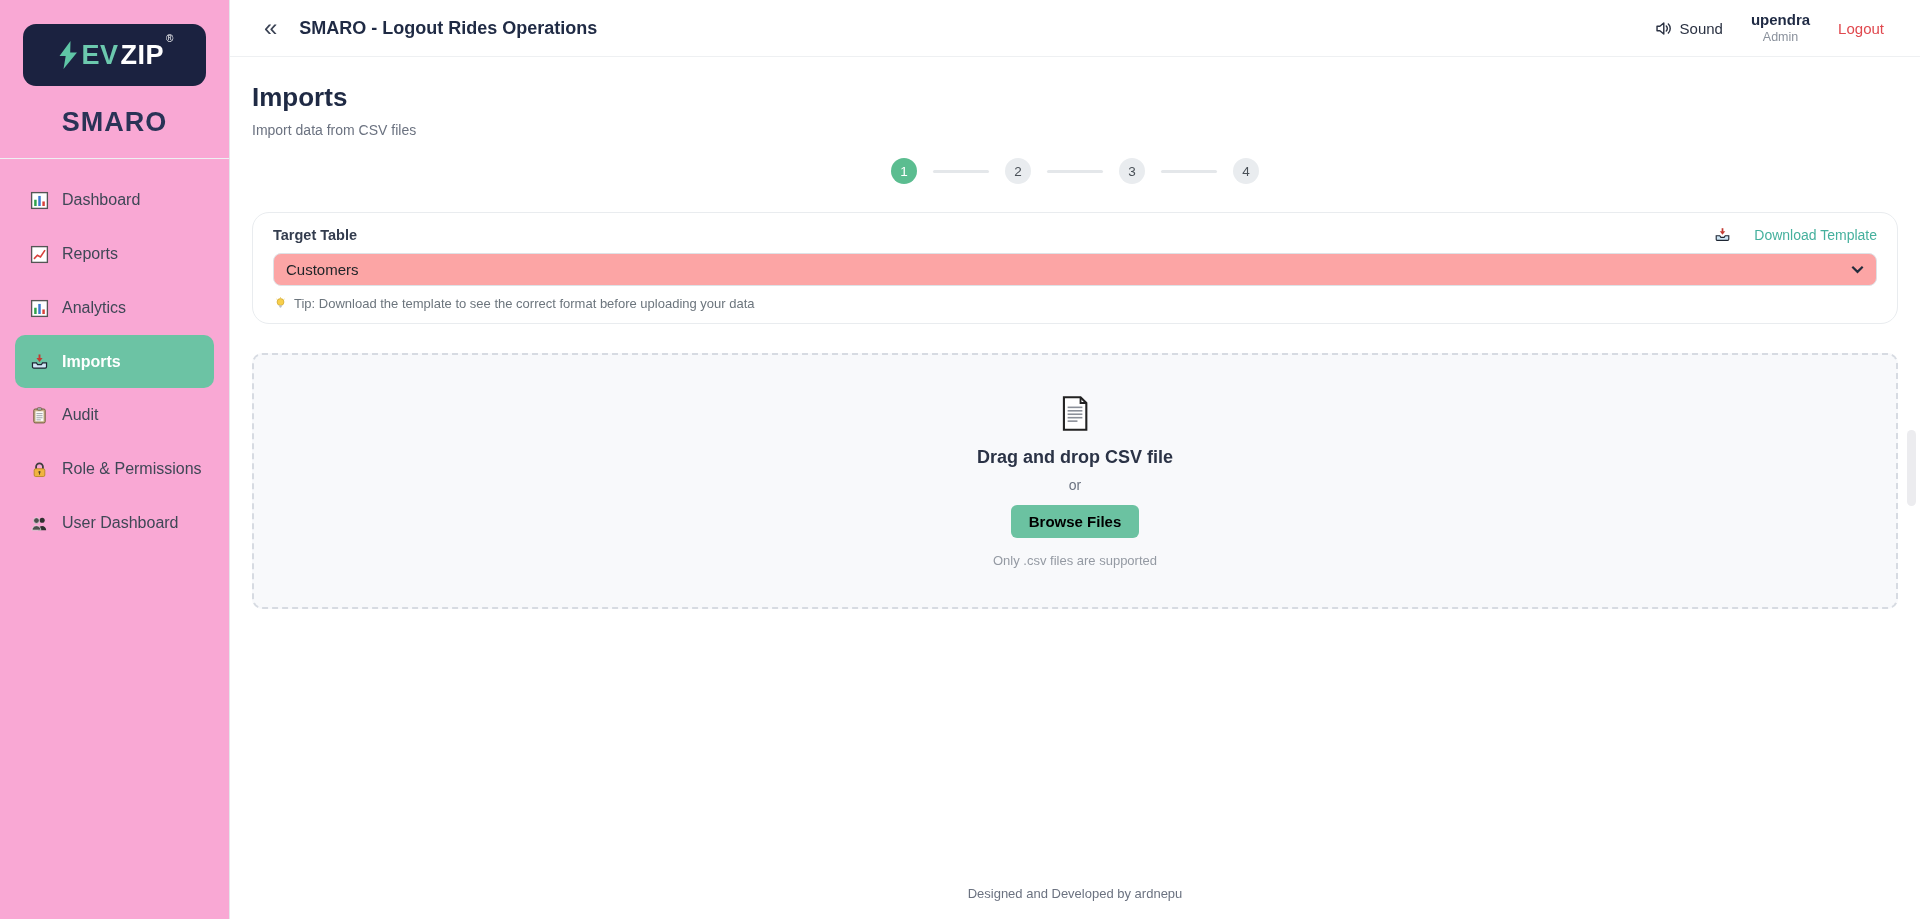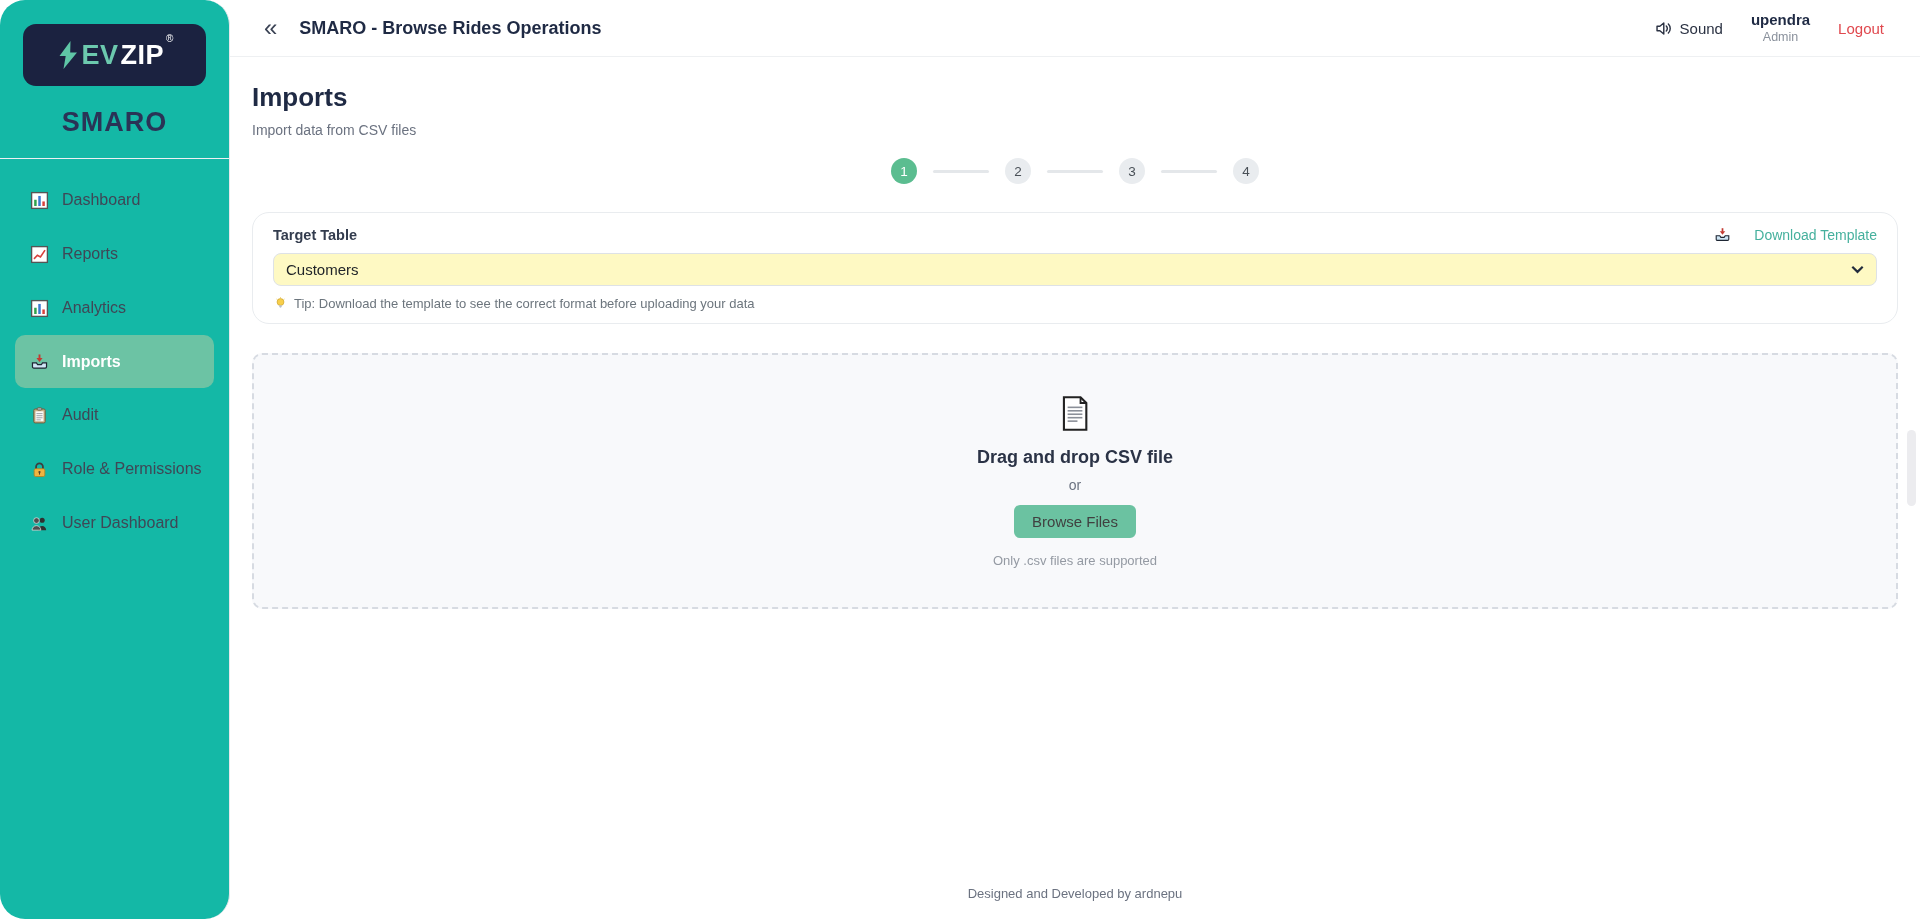--- a/index.html
+++ b/index.html
@@ -1,22 +1,22 @@
 <!DOCTYPE html>
 <html><head>
 <meta charset="utf-8">
 <style>
   * { margin:0; padding:0; box-sizing:border-box; }
   html,body { width:1920px; height:919px; overflow:hidden; background:#ffffff;
     font-family:"Liberation Sans","DejaVu Sans",sans-serif; }
   .app { display:flex; width:1920px; height:919px; }
 
   
-  .sidebar { width:230px; min-width:230px; height:100%; background:#14b8a6;
-    border-right:1px solid #e5e7eb; display:flex; flex-direction:column;border-radius:25px; }
+  .sidebar { width:230px; min-width:230px; height:100%; background:#f9a8d4;
+    border-right:1px solid #e5e7eb; display:flex; flex-direction:column; }
   .logo-box { margin:24px 23px 0 23px; height:62px; background:#1b2240;
     border-radius:13px; display:flex; align-items:center; justify-content:center; gap:2px; }
   .logo-ev { color:#6cc9ae; font-weight:bold; font-size:27px; letter-spacing:0.5px; }
   .logo-zip { color:#ffffff; font-weight:bold; font-size:27px; letter-spacing:0.5px; }
   .logo-reg { color:#ffffff; font-size:10px; align-self:flex-start; margin-top:9px; }
   .brand-name { text-align:center; color:#2a3356; font-size:27px; font-weight:bold;
     letter-spacing:1px; margin:21px 0 20px 0; }
   .side-divider { border-bottom:1px solid #eef0f3; }
   .nav { margin-top:14px; display:flex; flex-direction:column; }
   .nav-item { height:54px; display:flex; align-items:center; gap:13px; padding-left:30px;
@@ -54,34 +54,34 @@
 
   
   .card { border:1px solid #e9ecef; border-radius:17px; background:#ffffff; }
   .target-card { margin-top:28px; padding:13px 20px 12px 20px; }
   .target-row { display:flex; align-items:center; justify-content:space-between; }
   .target-label { font-size:14.5px; font-weight:600; color:#333c4e; }
   .download-link { display:flex; align-items:center; gap:23px; color:#45b09d; font-size:14px;
     cursor:pointer; text-decoration:none; }
   .select-wrap { position:relative; margin-top:10px; }
   .table-select { width:100%; height:33px; border:1px solid #dee2e6; border-radius:8px;
-    background:#fef9c3; font-size:15px; color:#212529; padding:0 34px 0 12px;
+    background:#fca5a5; font-size:15px; color:#212529; padding:0 34px 0 12px;
     appearance:none; -webkit-appearance:none; font-family:inherit; cursor:pointer; }
   .select-chevron { position:absolute; right:13px; top:12px; pointer-events:none; }
   .tip-row { display:flex; align-items:center; gap:6px; margin-top:10px; }
   .tip-text { font-size:13px; color:#6c757d; }
 
   
   .dropzone { margin-top:29px; height:256px; border:2px dashed #d7dbe2; border-radius:10px;
     background:#f8f9fb; display:flex; flex-direction:column; align-items:center;
     justify-content:center; cursor:pointer; }
   .dz-title { font-size:18px; font-weight:bold; color:#2b3346; margin-top:15px; }
   .dz-or { font-size:14px; color:#6b7280; margin-top:9px; }
-  .browse-btn { margin-top:12px; background:#6bc2a1; color:#404040; border:none;
-    border-radius:6px; font-size:15px; padding:8px 18px; cursor:pointer; font-family:inherit; }
+  .browse-btn { margin-top:12px; background:#6bc2a1; color:#000000; border:none;
+    border-radius:6px; font-size:15px; padding:8px 18px; cursor:pointer; font-family:inherit;font-weight:bold; }
   .dz-hint { font-size:13px; color:#949aa3; margin-top:15px; }
 
   
   .footer { margin-top:auto; text-align:center; padding:13px 0 15px 0; line-height:1.45; }
   .footer-line1 { font-size:13.5px; color:#5f6672; }
   .footer-line2 { font-size:13px; color:#6b7280; }
 
   
   .scroll-thumb { position:absolute; right:4px; top:430px; width:9px; height:76px;
     border-radius:5px; background:#ececef; }
@@ -178,21 +178,21 @@
         <span class="nlabel">User Dashboard</span>
       </div>
 
     </nav>
   </aside>
 
   <div class="main">
 
     <header class="topbar">
       <button class="collapse-btn">«</button>
-      <span class="topbar-title">SMARO - Browse Rides Operations</span>
+      <span class="topbar-title">SMARO - Logout Rides Operations</span>
       <div class="topbar-right">
         <div class="sound-ctl">
           <svg viewBox="0 0 20 20" width="19" height="19">
             <path d="M3.2 7.6v4.8h3l4.1 3.4V4.2L6.2 7.6z" fill="none" stroke="#2a3142" stroke-width="1.5" stroke-linejoin="round"></path>
             <path d="M12.9 7.4a3.6 3.6 0 0 1 0 5.2" fill="none" stroke="#2a3142" stroke-width="1.5" stroke-linecap="round"></path>
             <path d="M15.1 5.2a6.8 6.8 0 0 1 0 9.6" fill="none" stroke="#2a3142" stroke-width="1.5" stroke-linecap="round"></path>
           </svg>
           <span>Sound</span>
         </div>
         <div class="user-block">

